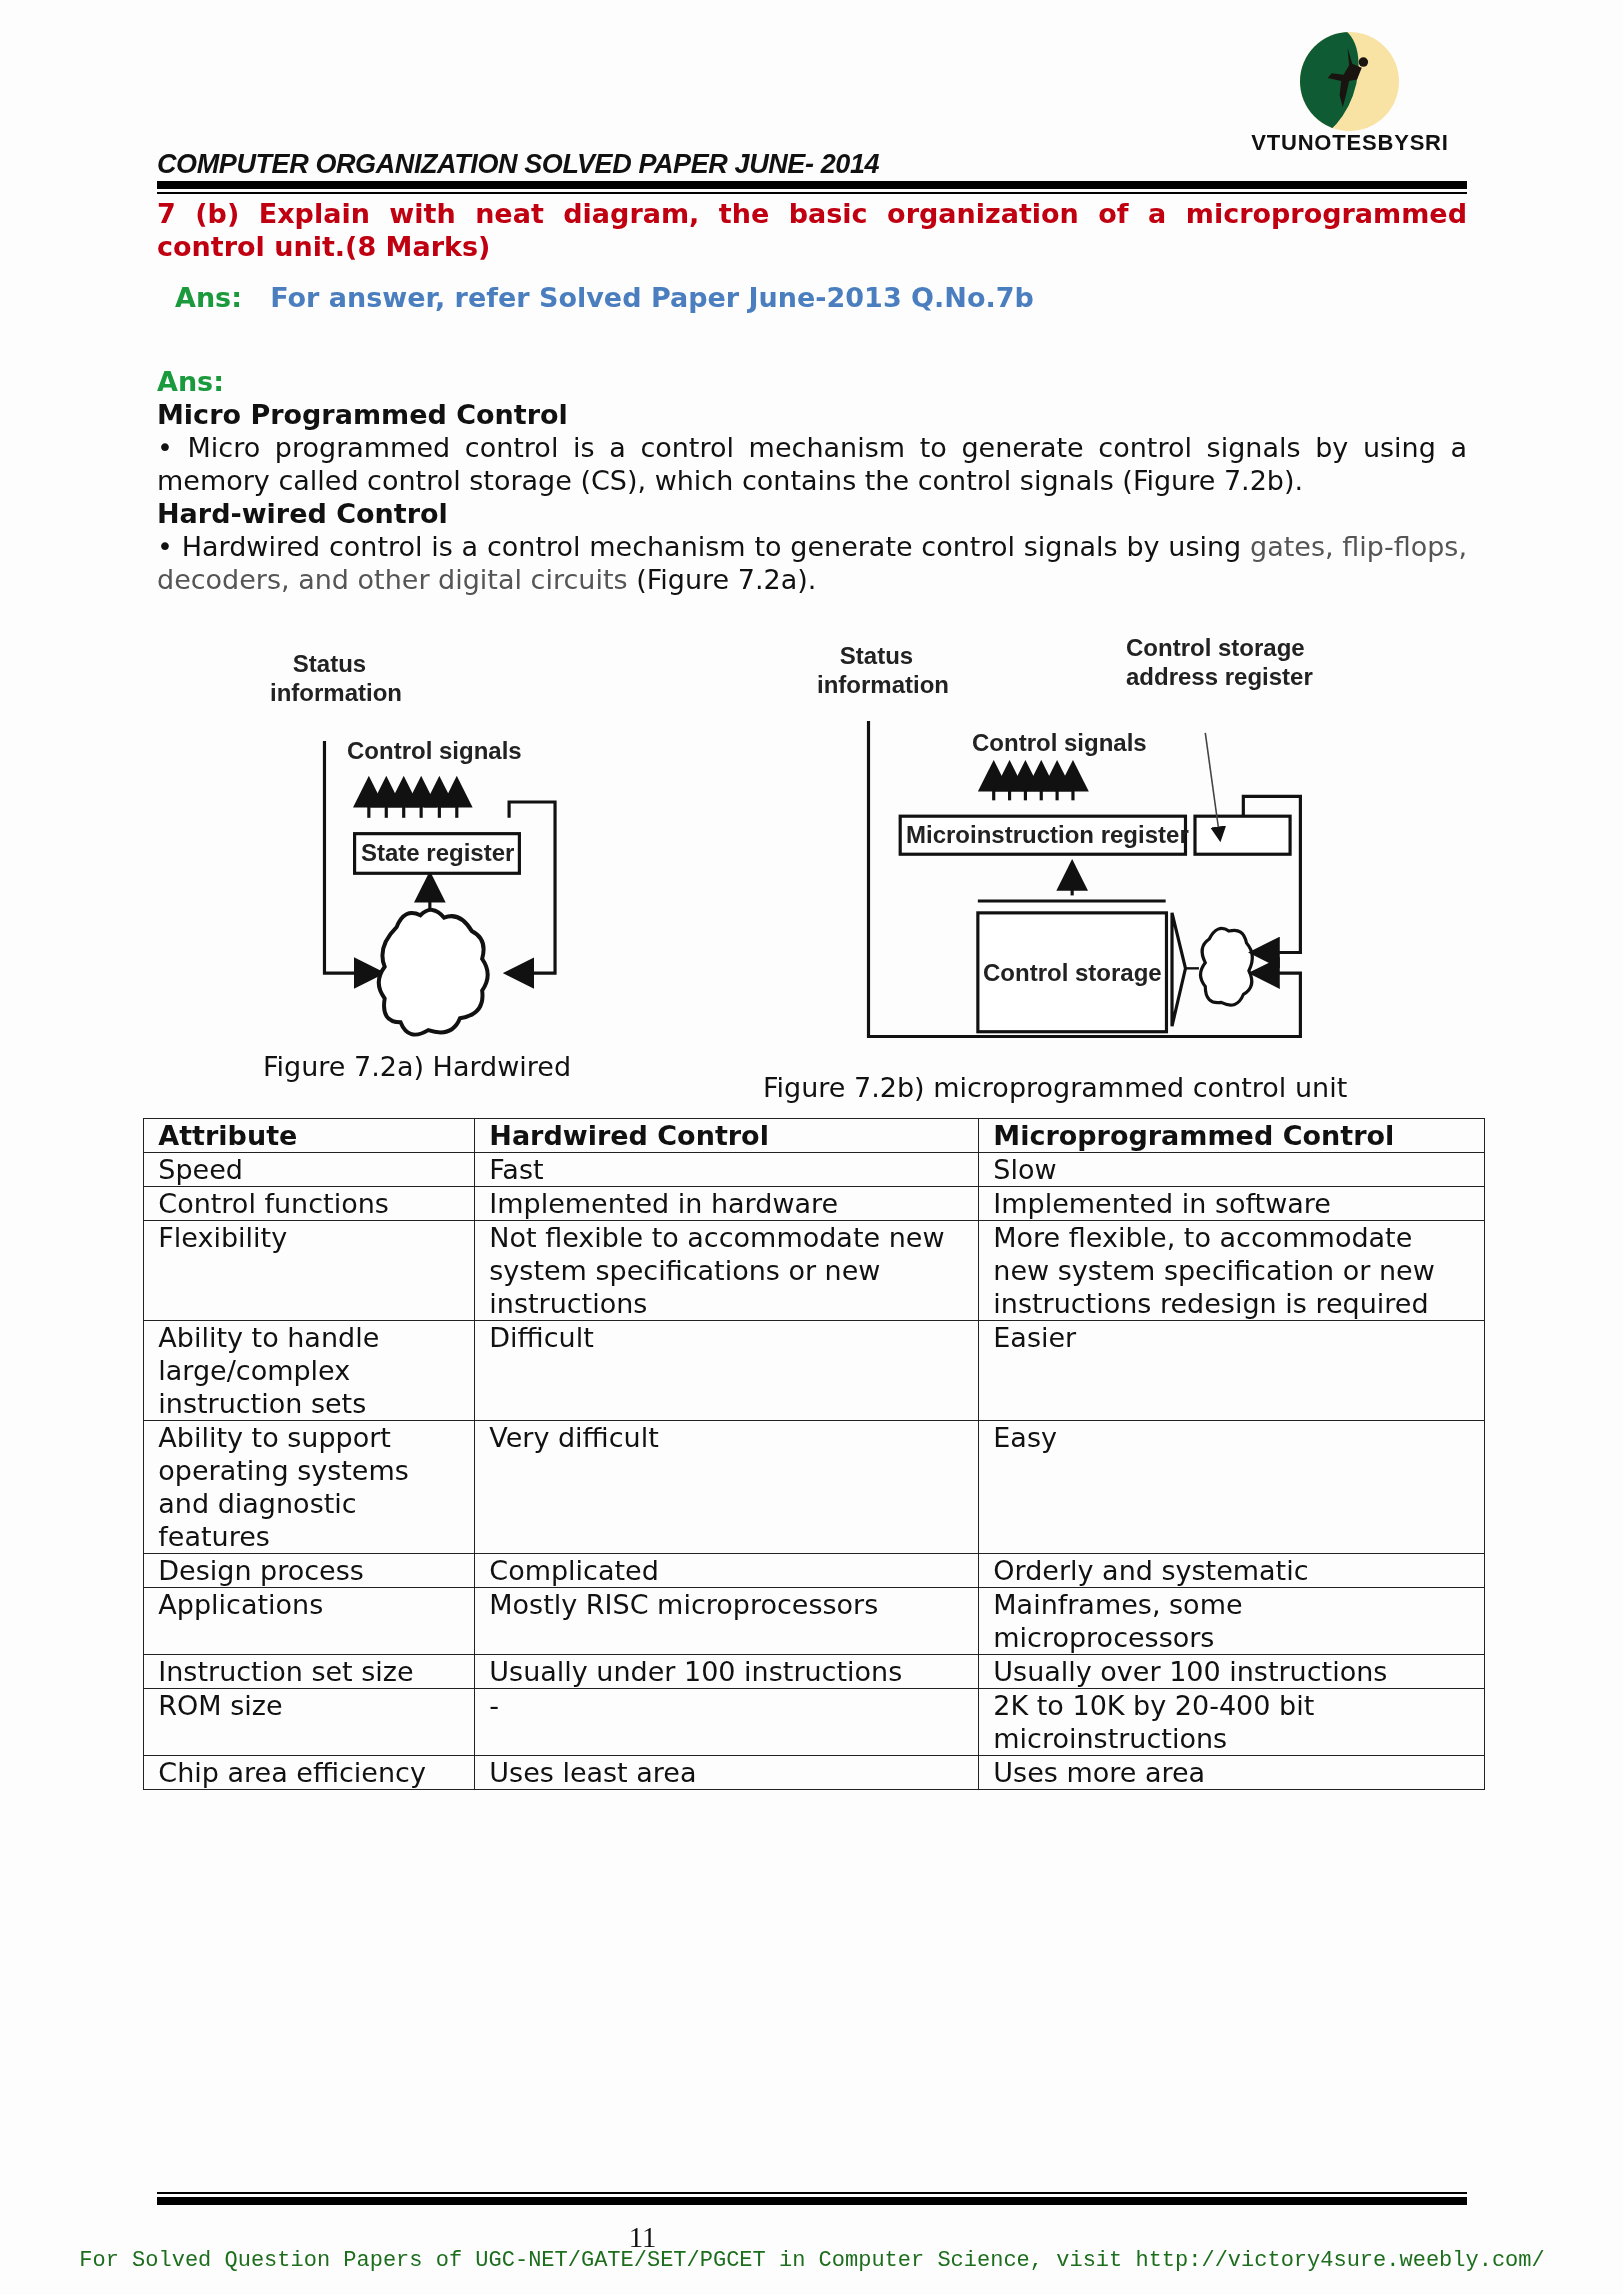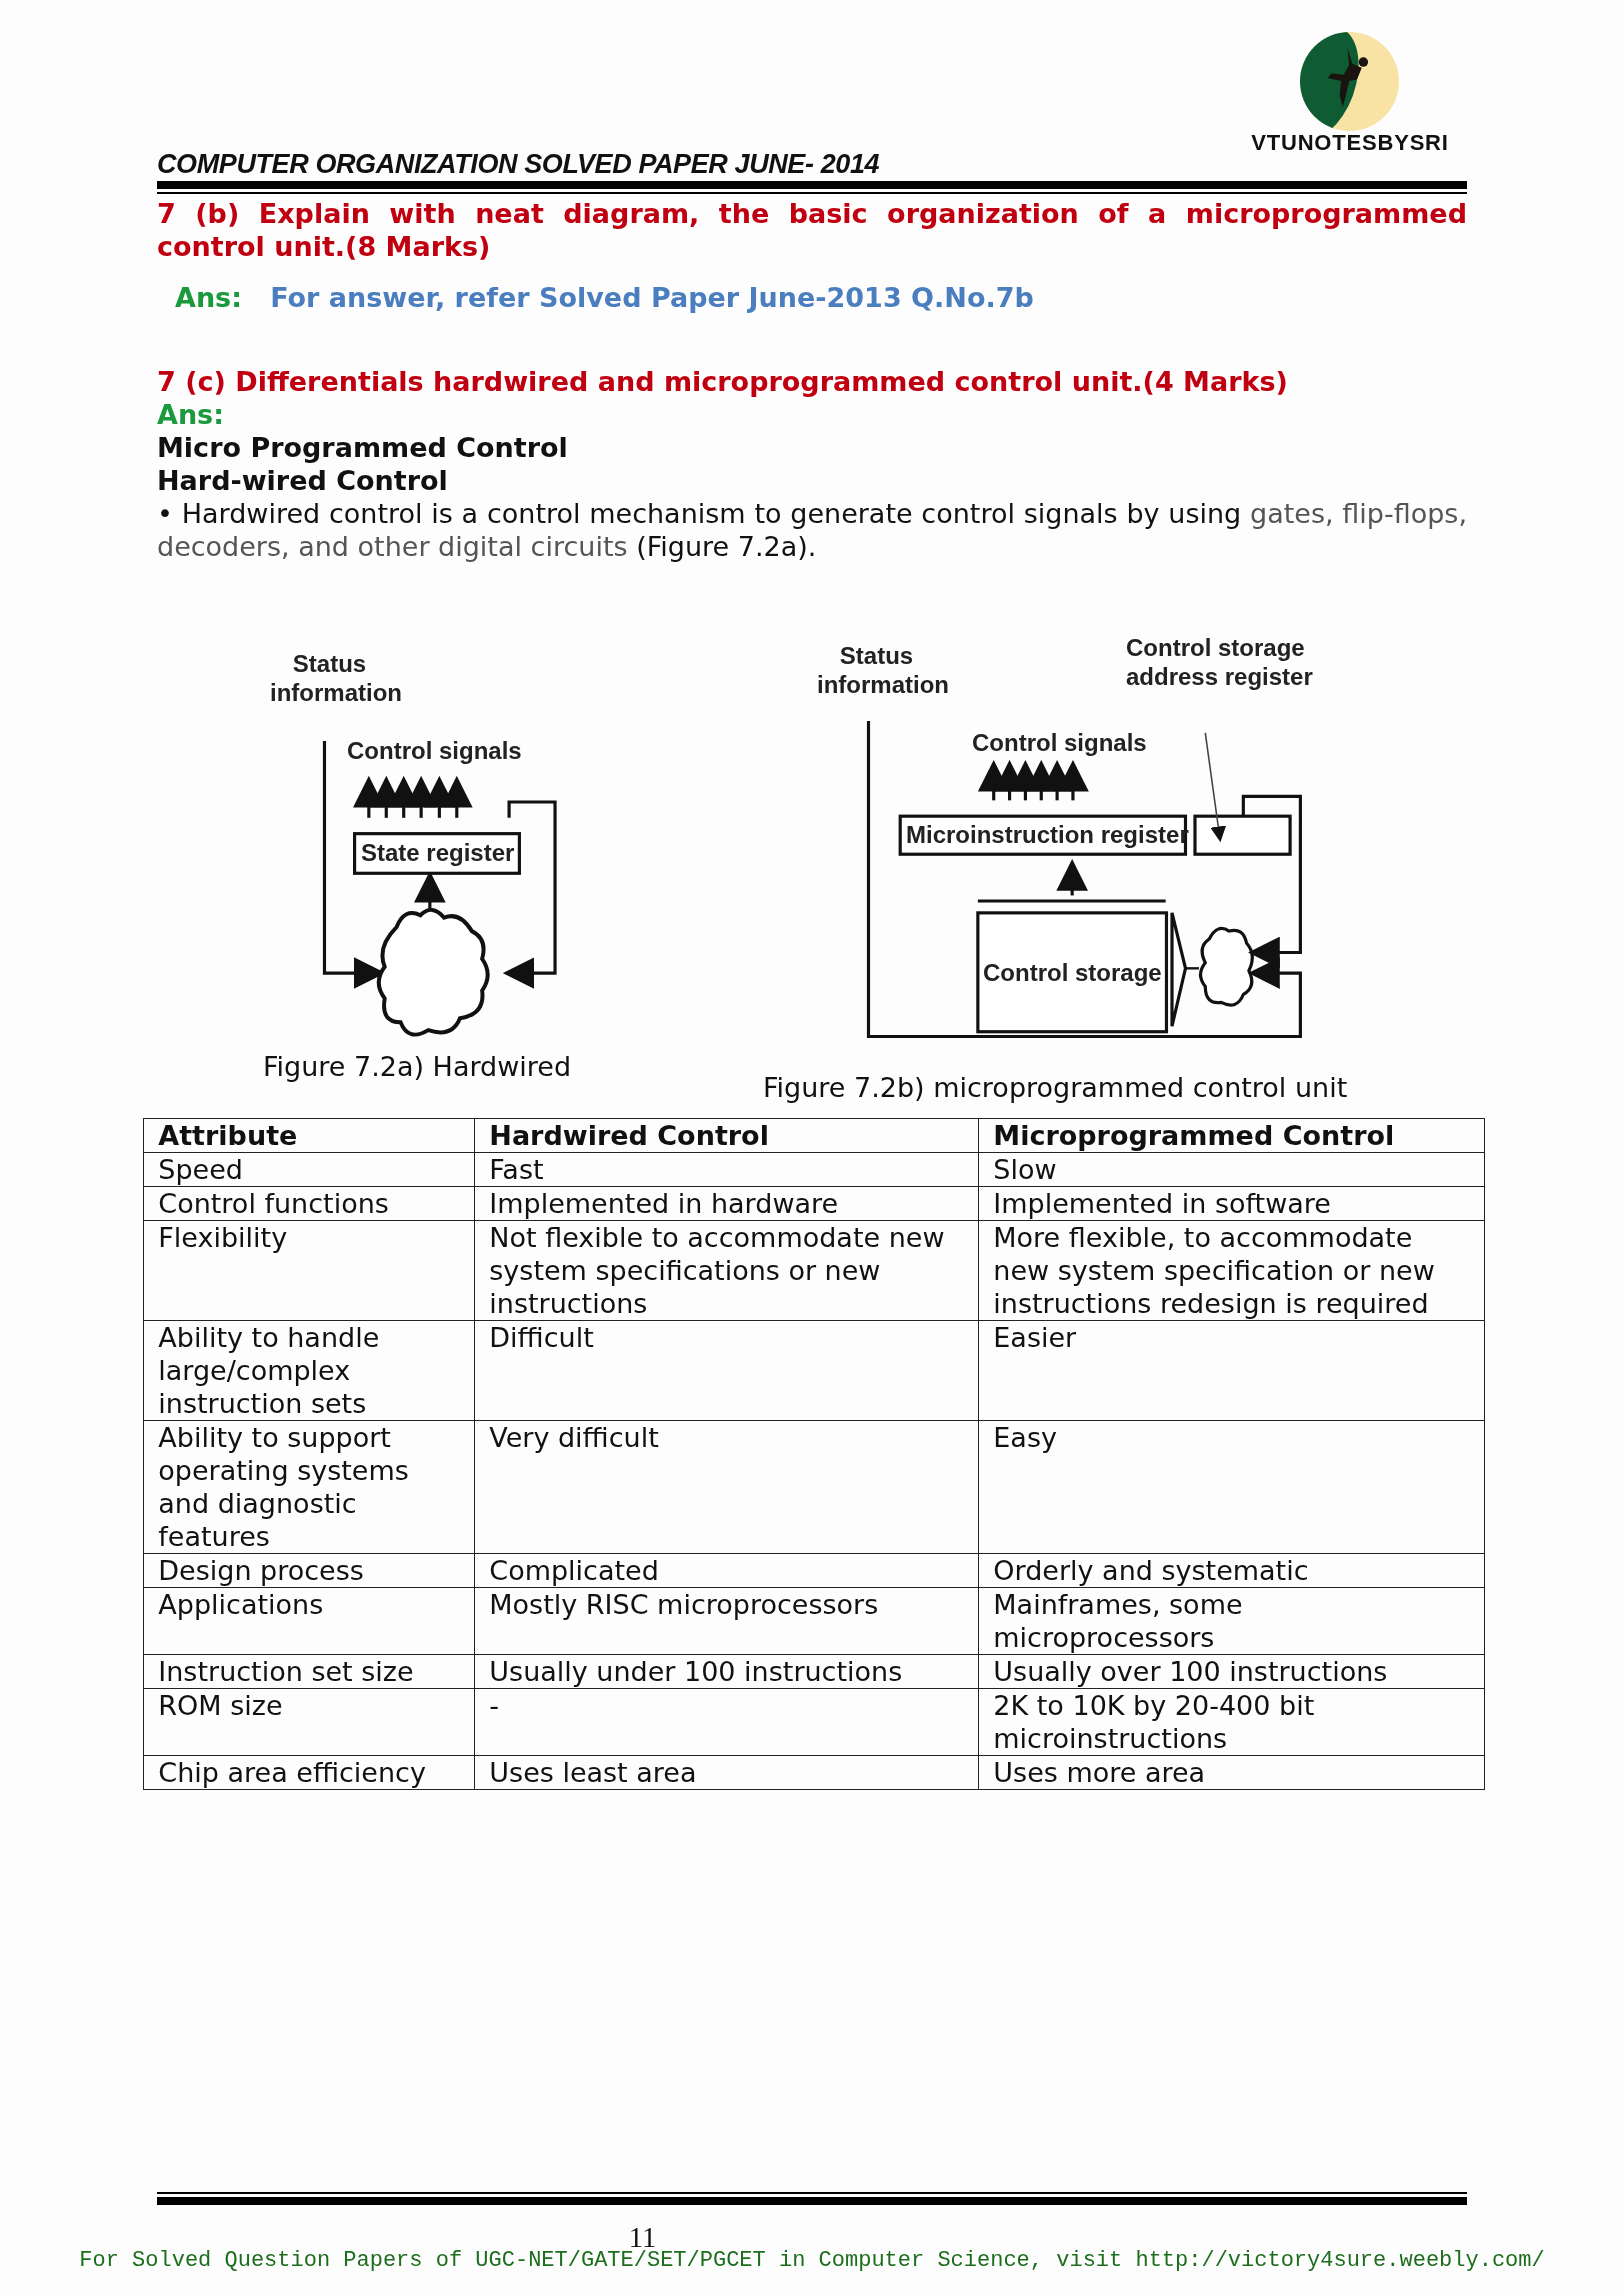--- a/index.html
+++ b/index.html
@@ -55,23 +55,23 @@
 <div class="abs rule-top-thick"></div>
 <div class="abs rule-top-thin"></div>
 
 <div class="abs content">
   <p class="q">7 (b) Explain with neat diagram, the basic organization of a microprogrammed control unit.(8 Marks)</p>
   <p class="sub" style="margin:18px;">
     <span class="ans">Ans:</span>&nbsp;&nbsp;
     <span class="ref">For answer, refer Solved Paper June-2013 Q.No.7b</span>
   </p>
   <div class="gap"></div>
-  <p class="q">7 (c) Differentials hardwired and microprogrammed control unit.(4 Marks)</p>
   <p class="ans" style="margin:0;">Ans:</p>
   <p class="sub">Micro Programmed Control</p>
+  <p class="para">• Micro programmed control is a control mechanism to generate control signals by using a memory called control storage (CS), which contains the control signals (Figure 7.2b).</p>
   <p class="sub">Hard-wired Control</p>
   <p class="para"><span>• Hardwired control is a control mechanism to generate control signals by using </span><span class="gray">gates, flip-flops, decoders, and other digital circuits</span><span> (Figure 7.2a).</span></p>
 </div>
 
 <div class="fig" style="left:238px;top:634px;width:333px;height:412px;">
   <div class="fig-text" style="left:32px;top:16px;text-align:center;width:119px;">
     <div>Status</div>
       <div>information</div>
   </div>
   <div class="fig-text" style="left:109px;top:103px;">Control signals</div>

